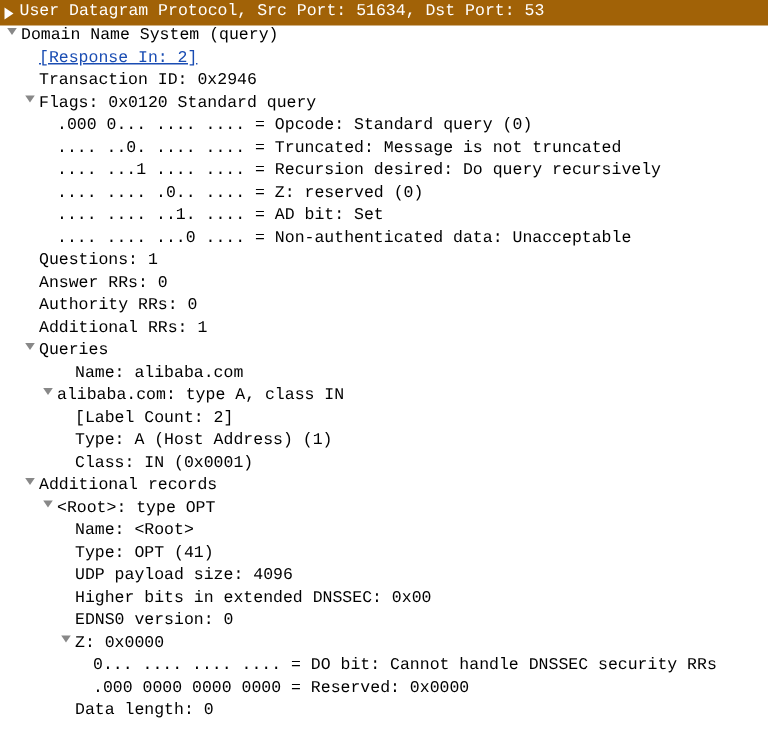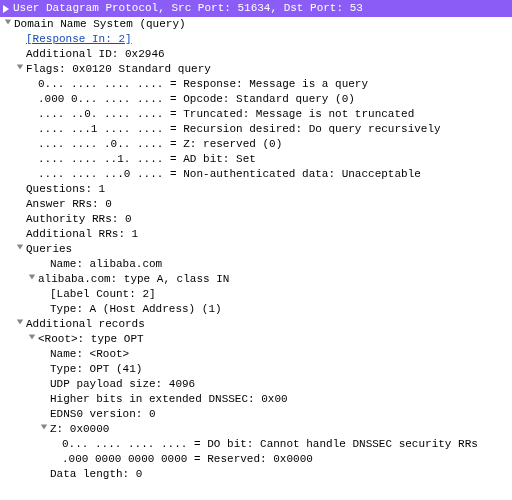--- a/index.html
+++ b/index.html
@@ -8,21 +8,21 @@
     width: 512px;
     height: 500px;
     font-family: "Menlo", "Consolas", "Liberation Mono", monospace;
     font-size: 11px;
     line-height: 15px;
     color: #000;
     background: #fff;
     overflow: hidden;
   }
   .hdr {
-    background: #8b5cf6;
+    background: #a16207;
     color: #fff;
     padding: 1px 2px 1px 2px;
     display: flex;
     align-items: center;
     font-weight: 400;
   }
   .hdr .tri {
     display: inline-block;
     width: 0; height: 0;
     border-top: 4px solid transparent;
@@ -90,31 +90,30 @@
 
   <div class="row">
     <span class="ind" style="width:14px"></span>
     <span class="tog blank">·</span>
     <span class="txt link">[Response In: 2]</span>
   </div>
 
   <div class="row">
     <span class="ind" style="width:14px"></span>
     <span class="tog blank">·</span>
-    <span class="txt">Additional ID: 0x2946</span>
+    <span class="txt">Transaction ID: 0x2946</span>
   </div>
 
   <div class="row">
     <span class="ind" style="width:14px"></span>
     <span class="tog"><svg viewBox="0 0 10 10">
           <polygon points="1,2 9,2 5,8" fill="#888"></polygon>
         </svg></span>
     <span class="txt">Flags: 0x0120 Standard query</span>
   </div>
-  <div class="row"><span class="ind" style="width:26px"></span><span class="tog blank">·</span><span class="txt">0... .... .... .... = Response: Message is a query</span></div>
   <div class="row"><span class="ind" style="width:26px"></span><span class="tog blank">·</span><span class="txt">.000 0... .... .... = Opcode: Standard query (0)</span></div>
   <div class="row"><span class="ind" style="width:26px"></span><span class="tog blank">·</span><span class="txt">.... ..0. .... .... = Truncated: Message is not truncated</span></div>
   <div class="row"><span class="ind" style="width:26px"></span><span class="tog blank">·</span><span class="txt">.... ...1 .... .... = Recursion desired: Do query recursively</span></div>
   <div class="row"><span class="ind" style="width:26px"></span><span class="tog blank">·</span><span class="txt">.... .... .0.. .... = Z: reserved (0)</span></div>
   <div class="row"><span class="ind" style="width:26px"></span><span class="tog blank">·</span><span class="txt">.... .... ..1. .... = AD bit: Set</span></div>
   <div class="row"><span class="ind" style="width:26px"></span><span class="tog blank">·</span><span class="txt">.... .... ...0 .... = Non-authenticated data: Unacceptable</span></div>
 
   <div class="row"><span class="ind" style="width:14px"></span><span class="tog blank">·</span><span class="txt">Questions: 1</span></div>
   <div class="row"><span class="ind" style="width:14px"></span><span class="tog blank">·</span><span class="txt">Answer RRs: 0</span></div>
   <div class="row"><span class="ind" style="width:14px"></span><span class="tog blank">·</span><span class="txt">Authority RRs: 0</span></div>
@@ -130,20 +129,21 @@
   <div class="row"><span class="ind" style="width:38px"></span><span class="tog blank">·</span><span class="txt">Name: alibaba.com</span></div>
   <div class="row">
     <span class="ind" style="width:26px"></span>
     <span class="tog"><svg viewBox="0 0 10 10">
           <polygon points="1,2 9,2 5,8" fill="#888"></polygon>
         </svg></span>
     <span class="txt">alibaba.com: type A, class IN</span>
   </div>
   <div class="row"><span class="ind" style="width:38px"></span><span class="tog blank">·</span><span class="txt">[Label Count: 2]</span></div>
   <div class="row"><span class="ind" style="width:38px"></span><span class="tog blank">·</span><span class="txt">Type: A (Host Address) (1)</span></div>
+  <div class="row"><span class="ind" style="width:38px"></span><span class="tog blank">·</span><span class="txt">Class: IN (0x0001)</span></div>
 
   <div class="row">
     <span class="ind" style="width:14px"></span>
     <span class="tog"><svg viewBox="0 0 10 10">
           <polygon points="1,2 9,2 5,8" fill="#888"></polygon>
         </svg></span>
     <span class="txt">Additional records</span>
   </div>
   <div class="row">
     <span class="ind" style="width:26px"></span>

